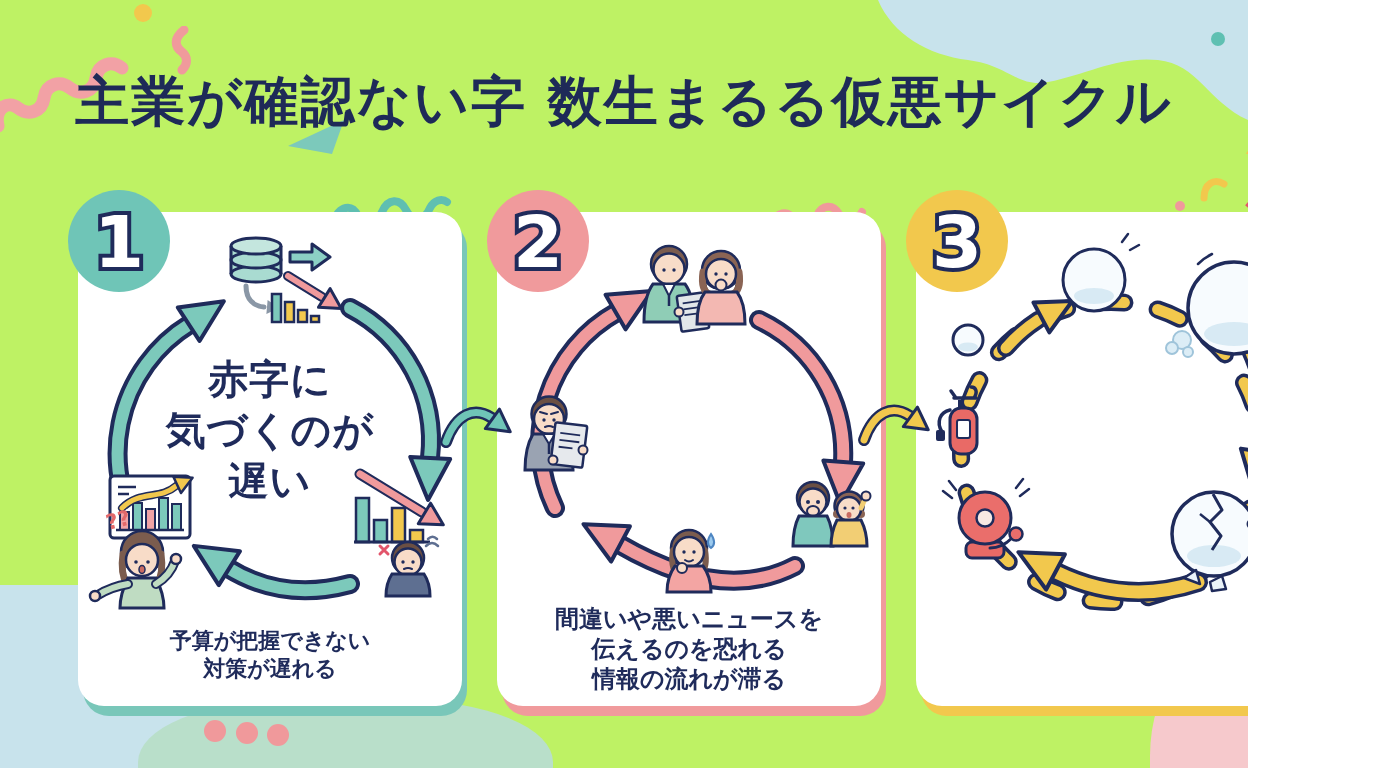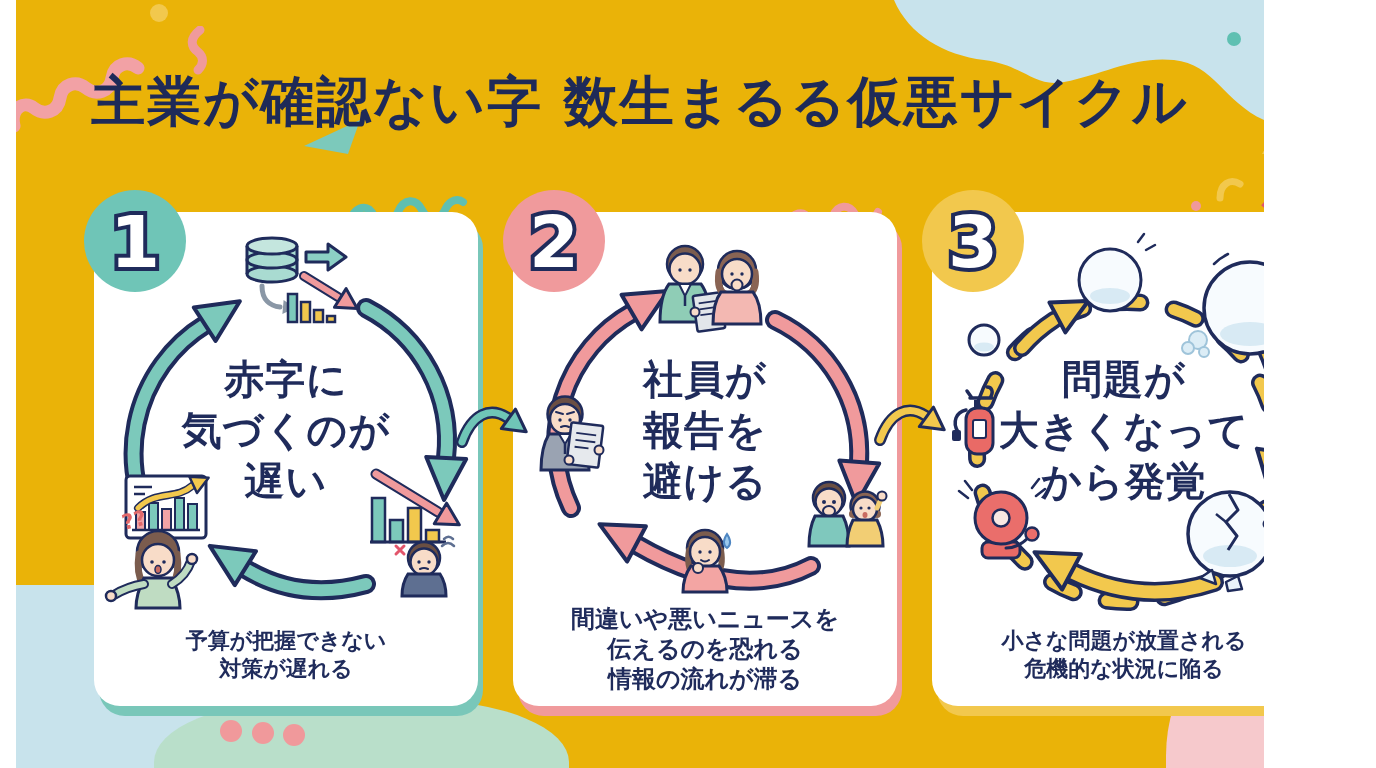--- a/index.html
+++ b/index.html
@@ -1,17 +1,17 @@
 <!DOCTYPE html>
 <html><head>
 <meta charset="utf-8">
 <style>
   html,body{margin:0;padding:0;}
   body{font-family:"DejaVu Sans","Liberation Sans",sans-serif;}
-  .stage{position:relative;width:1248px;height:768px;background:#eab308;overflow:hidden;margin-left:16px;}
+  .stage{position:relative;width:1248px;height:768px;background:#bef264;overflow:hidden;}
   .abs{position:absolute;}
   .dot{position:absolute;border-radius:50%;}
   
   .wave-tr{position:absolute;right:0;top:0;width:380px;height:125px;z-index:0;}
   .blue-bl{position:absolute;left:0;top:585px;width:218px;height:183px;background:#C8E3EC;border-radius:0 140px 0 0 / 0 150px 0 0;z-index:0;}
   .mint-b{position:absolute;left:138px;top:700px;width:415px;height:68px;background:#B9DFCA;border-radius:150px 150px 0 0 / 62px 62px 0 0;z-index:0;}
   .pink-br{position:absolute;right:0;bottom:0;width:98px;height:140px;background:#F6C9CC;border-radius:98px 0 0 0 / 128px 0 0 0;z-index:0;}
   
   .title{position:absolute;top:66px;left:0;width:100%;text-align:center;font-size:54px;font-weight:900;color:#1E2A58;letter-spacing:2px;margin:0;z-index:2;}
   
@@ -291,23 +291,20 @@
           <circle cx="364" cy="302" r="4" fill="#8A6454"></circle>
         <circle cx="352" cy="297" r="12" fill="#F8DCC8" stroke="#1F2B5B" stroke-width="2.5"></circle>
         <circle cx="348" cy="296" r="1.6" fill="#1F2B5B"></circle>
           <circle cx="356" cy="296" r="1.6" fill="#1F2B5B"></circle>
         <ellipse cx="352" cy="303" rx="2.5" ry="3" fill="#C96B62"></ellipse>
         <path d="M364,296 L368,287" stroke="#F2CE74" stroke-width="5" stroke-linecap="round"></path>
         <circle cx="369" cy="284" r="4.5" fill="#F8DCC8" stroke="#1F2B5B" stroke-width="2"></circle>
         <path d="M340,308 C336,316 334,324 334,334 L370,334 C370,324 368,316 364,308 Z" fill="#F2CE74" stroke="#1F2B5B" stroke-width="3"></path>
       </g>
     </svg>
-    <div class="heading">社員が
-報告を
-避ける</div>
     <div class="caption">間違いや悪いニュースを
 伝えるのを恐れる
 情報の流れが滞る</div>
   </div>
 
   <svg class="connector" style="left:856px;top:390px" width="74" height="62">
     <path d="M8,50 C18,22 36,14 54,26" stroke="#1F2B5B" stroke-width="12" fill="none" stroke-linecap="round"></path>
     <path d="M8,50 C18,22 36,14 54,26" stroke="#F2C84D" stroke-width="7" fill="none" stroke-linecap="round"></path>
     <g transform="translate(56,28) rotate(36)">
         <polygon points="-2,-12 20,0 -2,12" fill="#F2C84D" stroke="#1F2B5B" stroke-width="3" stroke-linejoin="round"></polygon>
@@ -390,20 +387,15 @@
         <circle cx="336" cy="312" r="4.5" fill="#F8DCC8" stroke="#1F2B5B" stroke-width="2"></circle>
         <circle cx="338" cy="325" r="4.5" fill="#F8DCC8" stroke="#1F2B5B" stroke-width="2"></circle>
         <path d="M360,338 C358,348 353,356 346,362" stroke="#1F2B5B" stroke-width="10" fill="none" stroke-linecap="round"></path>
         <path d="M360,338 C358,348 353,356 346,362" stroke="#6B7FA3" stroke-width="6" fill="none" stroke-linecap="round"></path>
         <path d="M372,340 C377,350 383,355 391,357" stroke="#1F2B5B" stroke-width="10" fill="none" stroke-linecap="round"></path>
         <path d="M372,340 C377,350 383,355 391,357" stroke="#6B7FA3" stroke-width="6" fill="none" stroke-linecap="round"></path>
         <ellipse cx="343" cy="364" rx="6" ry="4" fill="#3E4C6E"></ellipse>
         <ellipse cx="394" cy="358" rx="6" ry="4" fill="#3E4C6E"></ellipse>
       </g>
     </svg>
-    <div class="heading">問題が
-大きくなって
-から発覚</div>
-    <div class="caption">小さな問題が放置される
-危機的な状況に陥る</div>
   </div>
 
 </div>
 
 </body></html>

